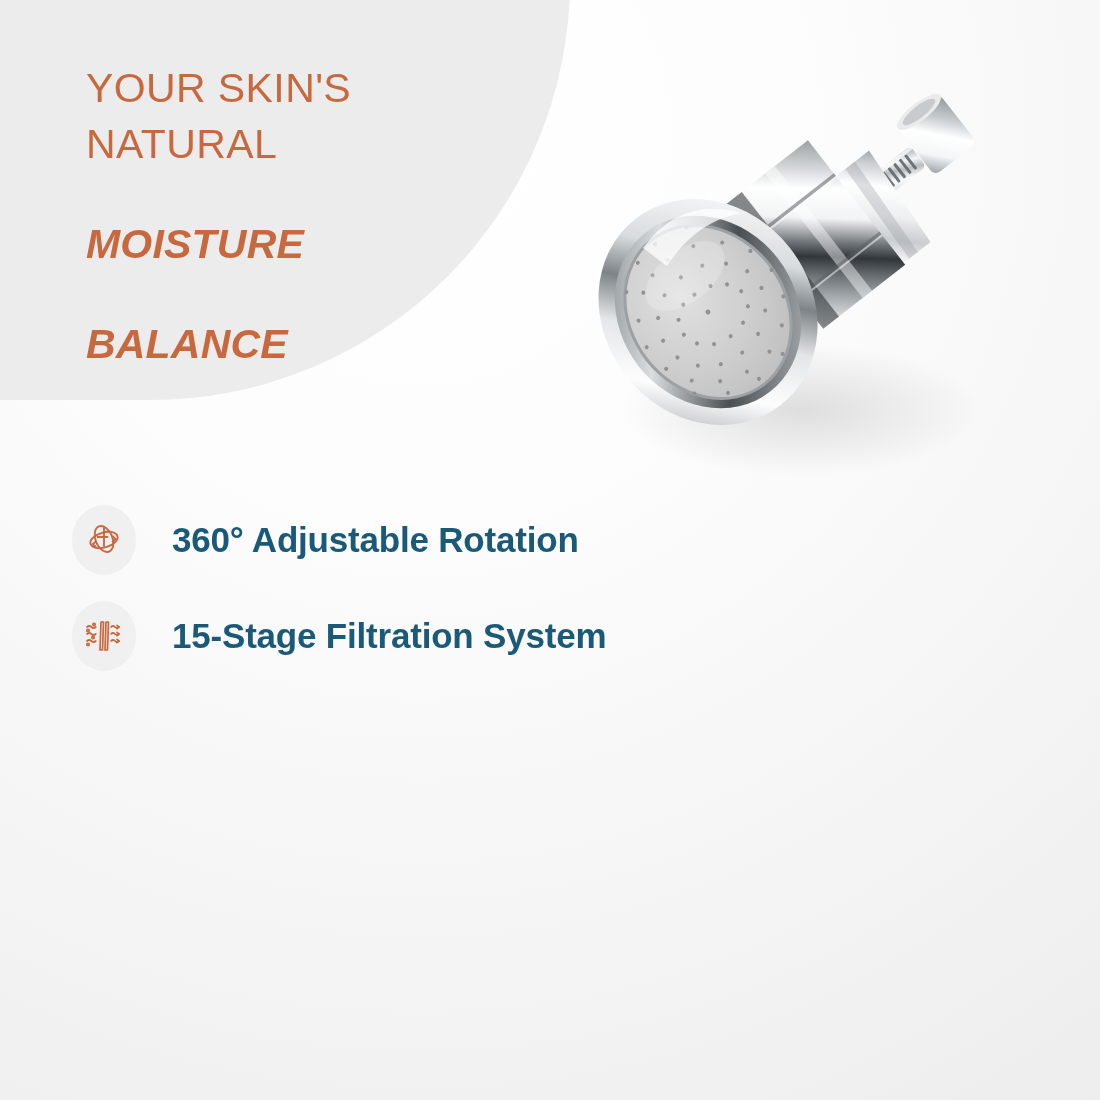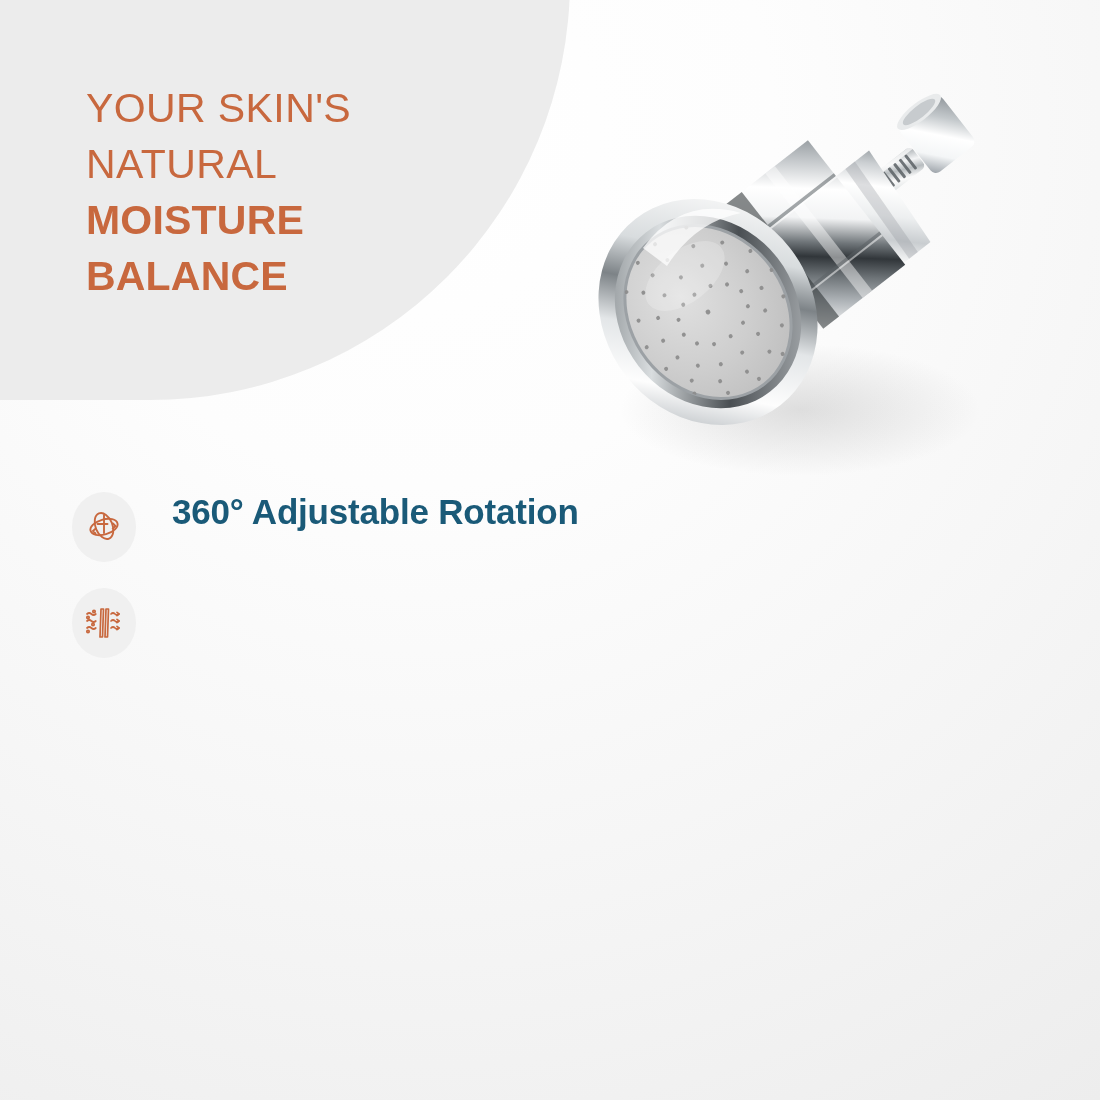--- a/index.html
+++ b/index.html
@@ -30,35 +30,37 @@
     height: 720px;
     background: #ececec;
     border-bottom-right-radius: 420px;
     border-bottom-left-radius: 0;
   }
 
   
   .headline {
     position: absolute;
     left: 86px;
-    top: 80px;
+    top: 60px;
     width: 440px;
     z-index: 6;
   }
   .headline .ln {
     font-size: 41px;
     line-height: 56px;
     letter-spacing: 0.4px;
     color: #C8683E;
     font-weight: 400;
     white-space: nowrap;
   }
   .headline .ln.em {
     font-weight: 700;
+    font-style: italic;
     letter-spacing: 0.2px;
+    margin-top: 44px;
   }
 
   
   .product {
     position: absolute;
     left: 585px;
     top: 80px;
     width: 480px;
     height: 420px;
     z-index: 5;
@@ -68,20 +70,21 @@
   
   .features {
     position: absolute;
     left: 72px;
     top: 492px;
     width: 960px;
     z-index: 6;
   }
   .feature-row {
     display: flex;
+    align-items: center;
     height: 96px;
   }
   .badge {
     flex: 0 0 auto;
     width: 64px;
     height: 70px;
     border-radius: 50%;
     background: #f0f0f0;
     display: flex;
     align-items: center;
@@ -345,18 +348,19 @@
             <circle cx="11" cy="9.5" r="1.2"></circle>
             <path d="M28 12 q2 -2 4 0 t4 0"></path>
             <path d="M36 12 l-2 -1.6 M36 12 l-2 1.6"></path>
             <path d="M28 19 q2 -2 4 0 t4 0"></path>
             <path d="M36 19 l-2 -1.6 M36 19 l-2 1.6"></path>
             <path d="M28 26 q2 -2 4 0 t4 0"></path>
             <path d="M36 26 l-2 -1.6 M36 26 l-2 1.6"></path>
           </svg>
         </span>
       </div>
+      <div class="feature-label">15-Stage Filtration System</div>
     </div>
 
 
 
   </div>
 </div>
 
 </body></html>

